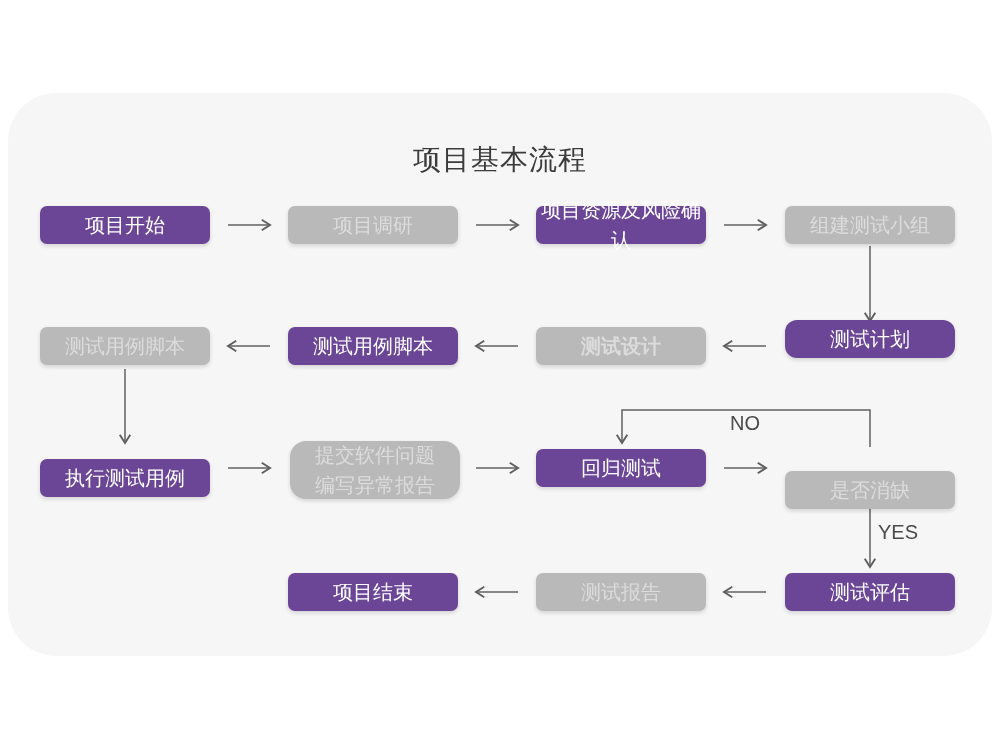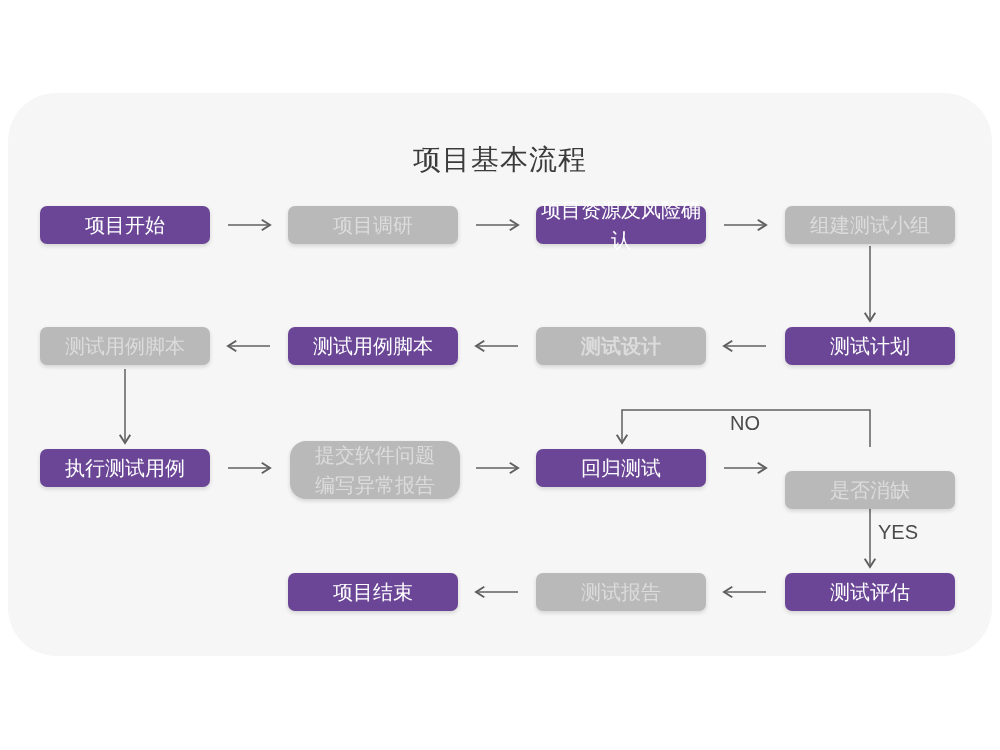--- a/index.html
+++ b/index.html
@@ -23,22 +23,22 @@
     font-size:28px;font-weight:500;color:var(--title-text);letter-spacing:1px;}
   .node{position:absolute;width:170px;height:38px;border-radius:7px;
     display:flex;align-items:center;justify-content:center;
     font-size:20px;line-height:1.5;text-align:center;white-space:pre-line;
     box-shadow:0 2px 4px rgba(0,0,0,0.14);}
   .node.highlight{background:var(--highlight);color:var(--text-on-highlight);}
   .node.default{background:var(--default);color:var(--text-on-default);}
   .n0{left:40px;top:206px;}  .n1{left:288px;top:206px;}
   .n2{left:536px;top:206px;} .n3{left:785px;top:206px;}
   .n4{left:40px;top:327px;}  .n5{left:288px;top:327px;}
-  .n6{left:536px;top:327px;font-weight:bold;} .n7{left:785px;top:327px;}
-  .n8{left:40px;top:449px;}  .n9{left:290px;top:441px;height:58px;border-radius:16px;}
+  .n6{left:536px;top:327px;font-weight:bold;} .n7{left:785px;top:320px;border-radius:12px;}
+  .n8{left:40px;top:459px;}  .n9{left:290px;top:441px;height:58px;border-radius:16px;}
   .n10{left:536px;top:449px;}.n11{left:785px;top:471px;}
   .n12{left:288px;top:573px;}.n13{left:536px;top:573px;}.n14{left:785px;top:573px;}
   .arrows{position:absolute;left:0;top:0;width:1000px;height:750px;pointer-events:none;}
   .arrows line,.arrows polyline{stroke:var(--arrow);stroke-width:1.5;fill:none;}
   .edge-label{position:absolute;font-size:20px;color:var(--edge-label-text);}
   .edge-label.no{left:700px;top:412px;width:90px;text-align:center;}
   .edge-label.yes{left:878px;top:521px;}
 </style>
 </head>
 <body>

